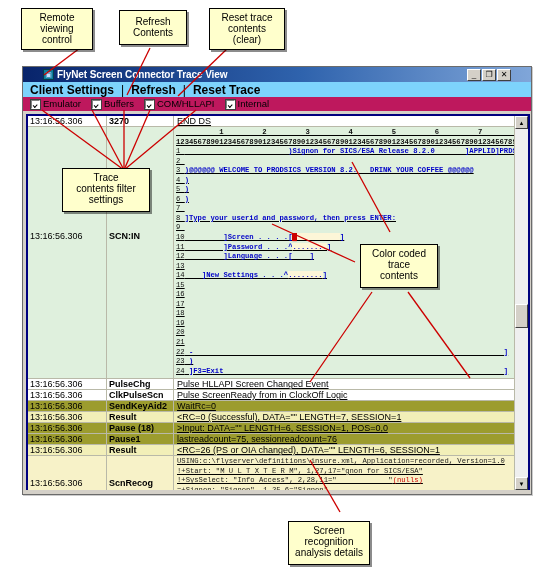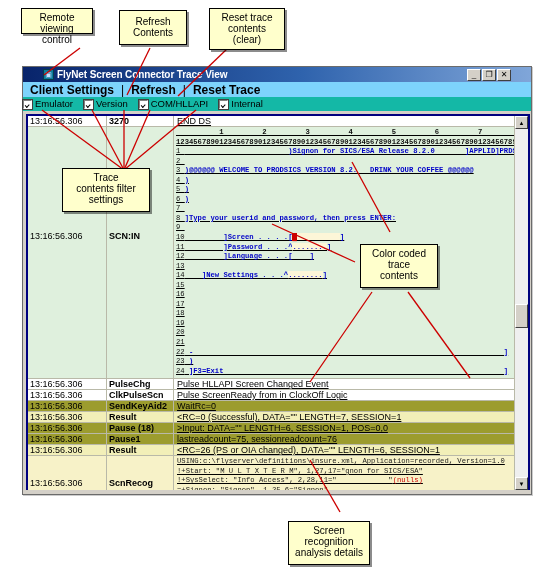--- a/index.html
+++ b/index.html
@@ -85,23 +85,23 @@
     display:flex;align-items:flex-end;
     padding:1px 4px 0 4px;
     box-sizing:border-box;
     font-size:12px;font-weight:bold;color:#000;
   }
   .menu-item{padding:0 3px;cursor:default;white-space:nowrap;}
   .menu-sep{padding:0 4px;color:#000;font-weight:normal;}
 
   .filterbar{
     height:14px;
-    background:#14b8a6;
+    background:#be185d;
     display:flex;align-items:center;
-    padding:0 0;
+    padding:0 8px;
     box-sizing:border-box;
     font-size:9.5px;color:#000;
   }
   .chk-wrap{display:flex;align-items:center;margin-right:11px;white-space:nowrap;}
   .chk{
     width:9px;height:9px;
     background:#fff;
     border-top:1px solid #808080;border-left:1px solid #808080;
     border-right:1px solid #fff;border-bottom:1px solid #fff;
     outline:1px solid #404040;
@@ -238,21 +238,21 @@
     <span class="menu-item">Reset Trace</span>
   </div>
 
   <div class="filterbar">
     <label class="chk-wrap">
       <span class="chk"></span>
       <span class="chk-lbl">Emulator</span>
     </label>
     <label class="chk-wrap">
       <span class="chk"></span>
-      <span class="chk-lbl">Version</span>
+      <span class="chk-lbl">Buffers</span>
     </label>
     <label class="chk-wrap">
       <span class="chk"></span>
       <span class="chk-lbl">COM/HLLAPI</span>
     </label>
     <label class="chk-wrap">
       <span class="chk"></span>
       <span class="chk-lbl">Internal</span>
     </label>
   </div>
@@ -380,21 +380,21 @@
 
     <path d="M 390 232 L 352 162"></path>
 
     <path d="M 372 292 L 310 382"></path>
     <path d="M 408 292 L 470 378"></path>
 
     <path d="M 340 512 L 310 460"></path>
   </g>
 </svg>
 
-<div class="callout" style="left:21px;top:8px;width:72px;height:26px;">
+<div class="callout" style="left:21px;top:8px;width:72px;height:42px;">
   <span style="white-space:pre-line;">Remote
 viewing
 control</span>
 </div>
 
 <div class="callout" style="left:119px;top:10px;width:68px;height:35px;padding-top:5px;">
   <span style="white-space:pre-line;">Refresh
 Contents</span>
 </div>
 

